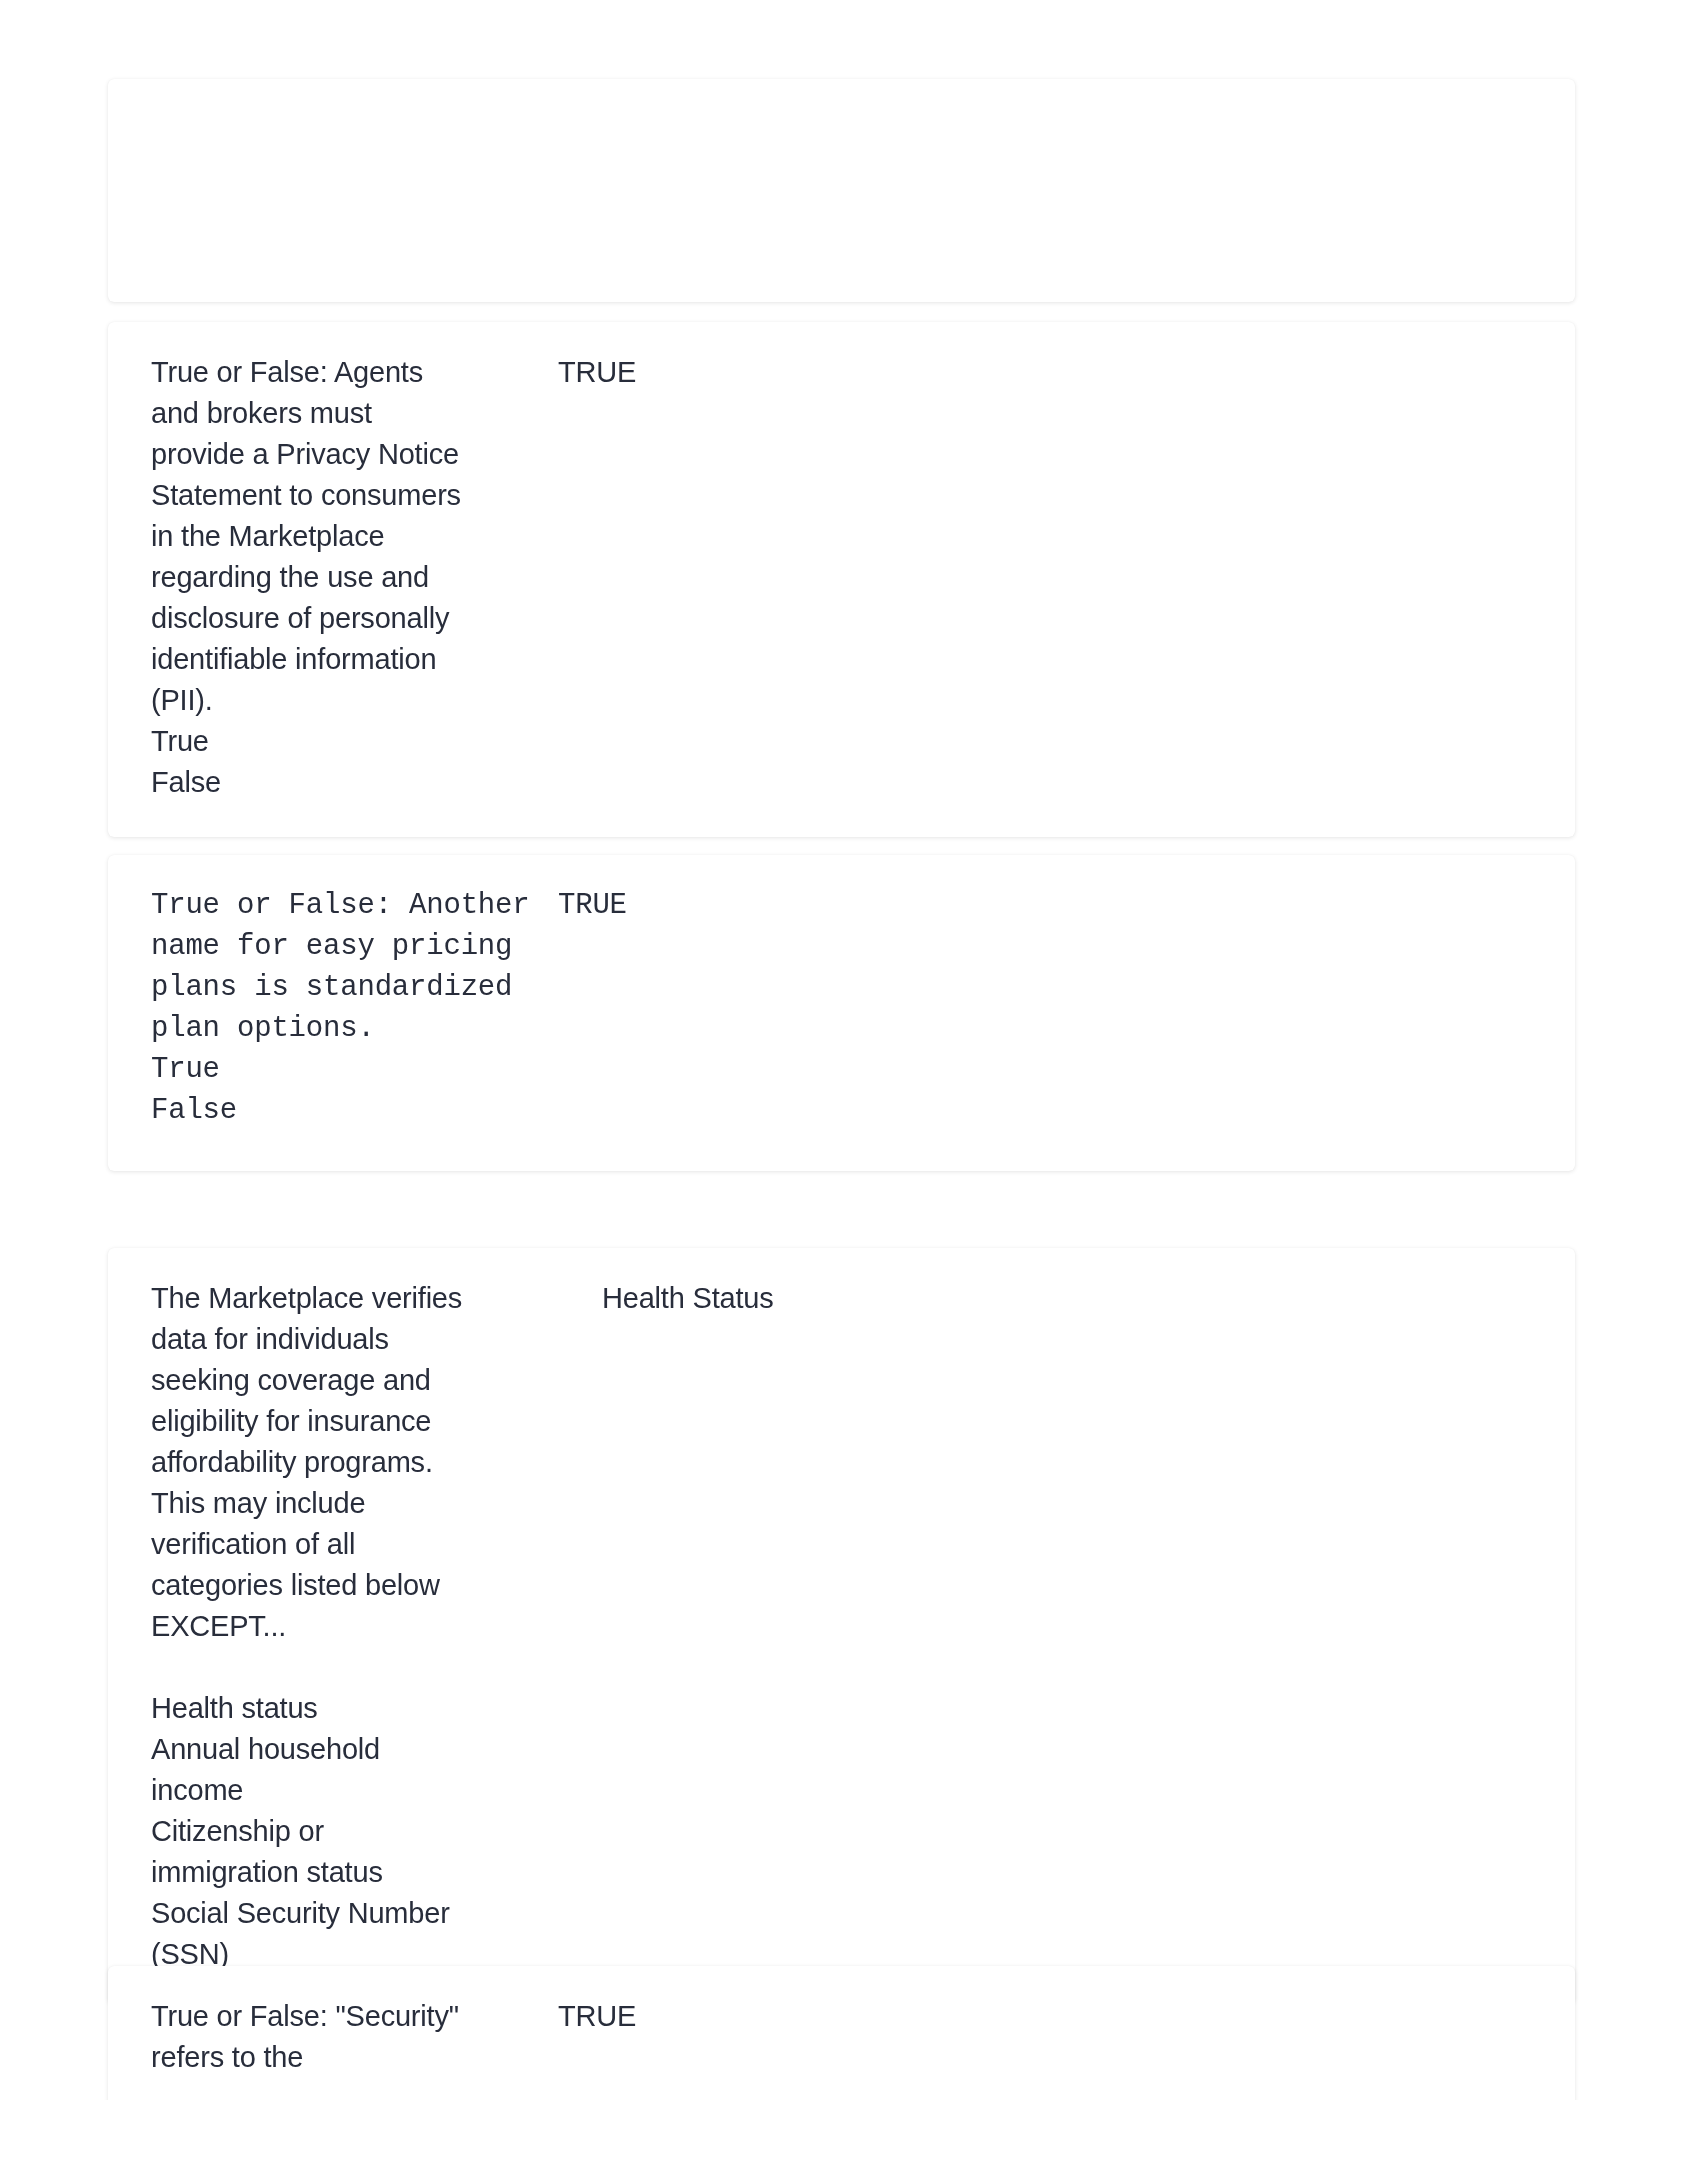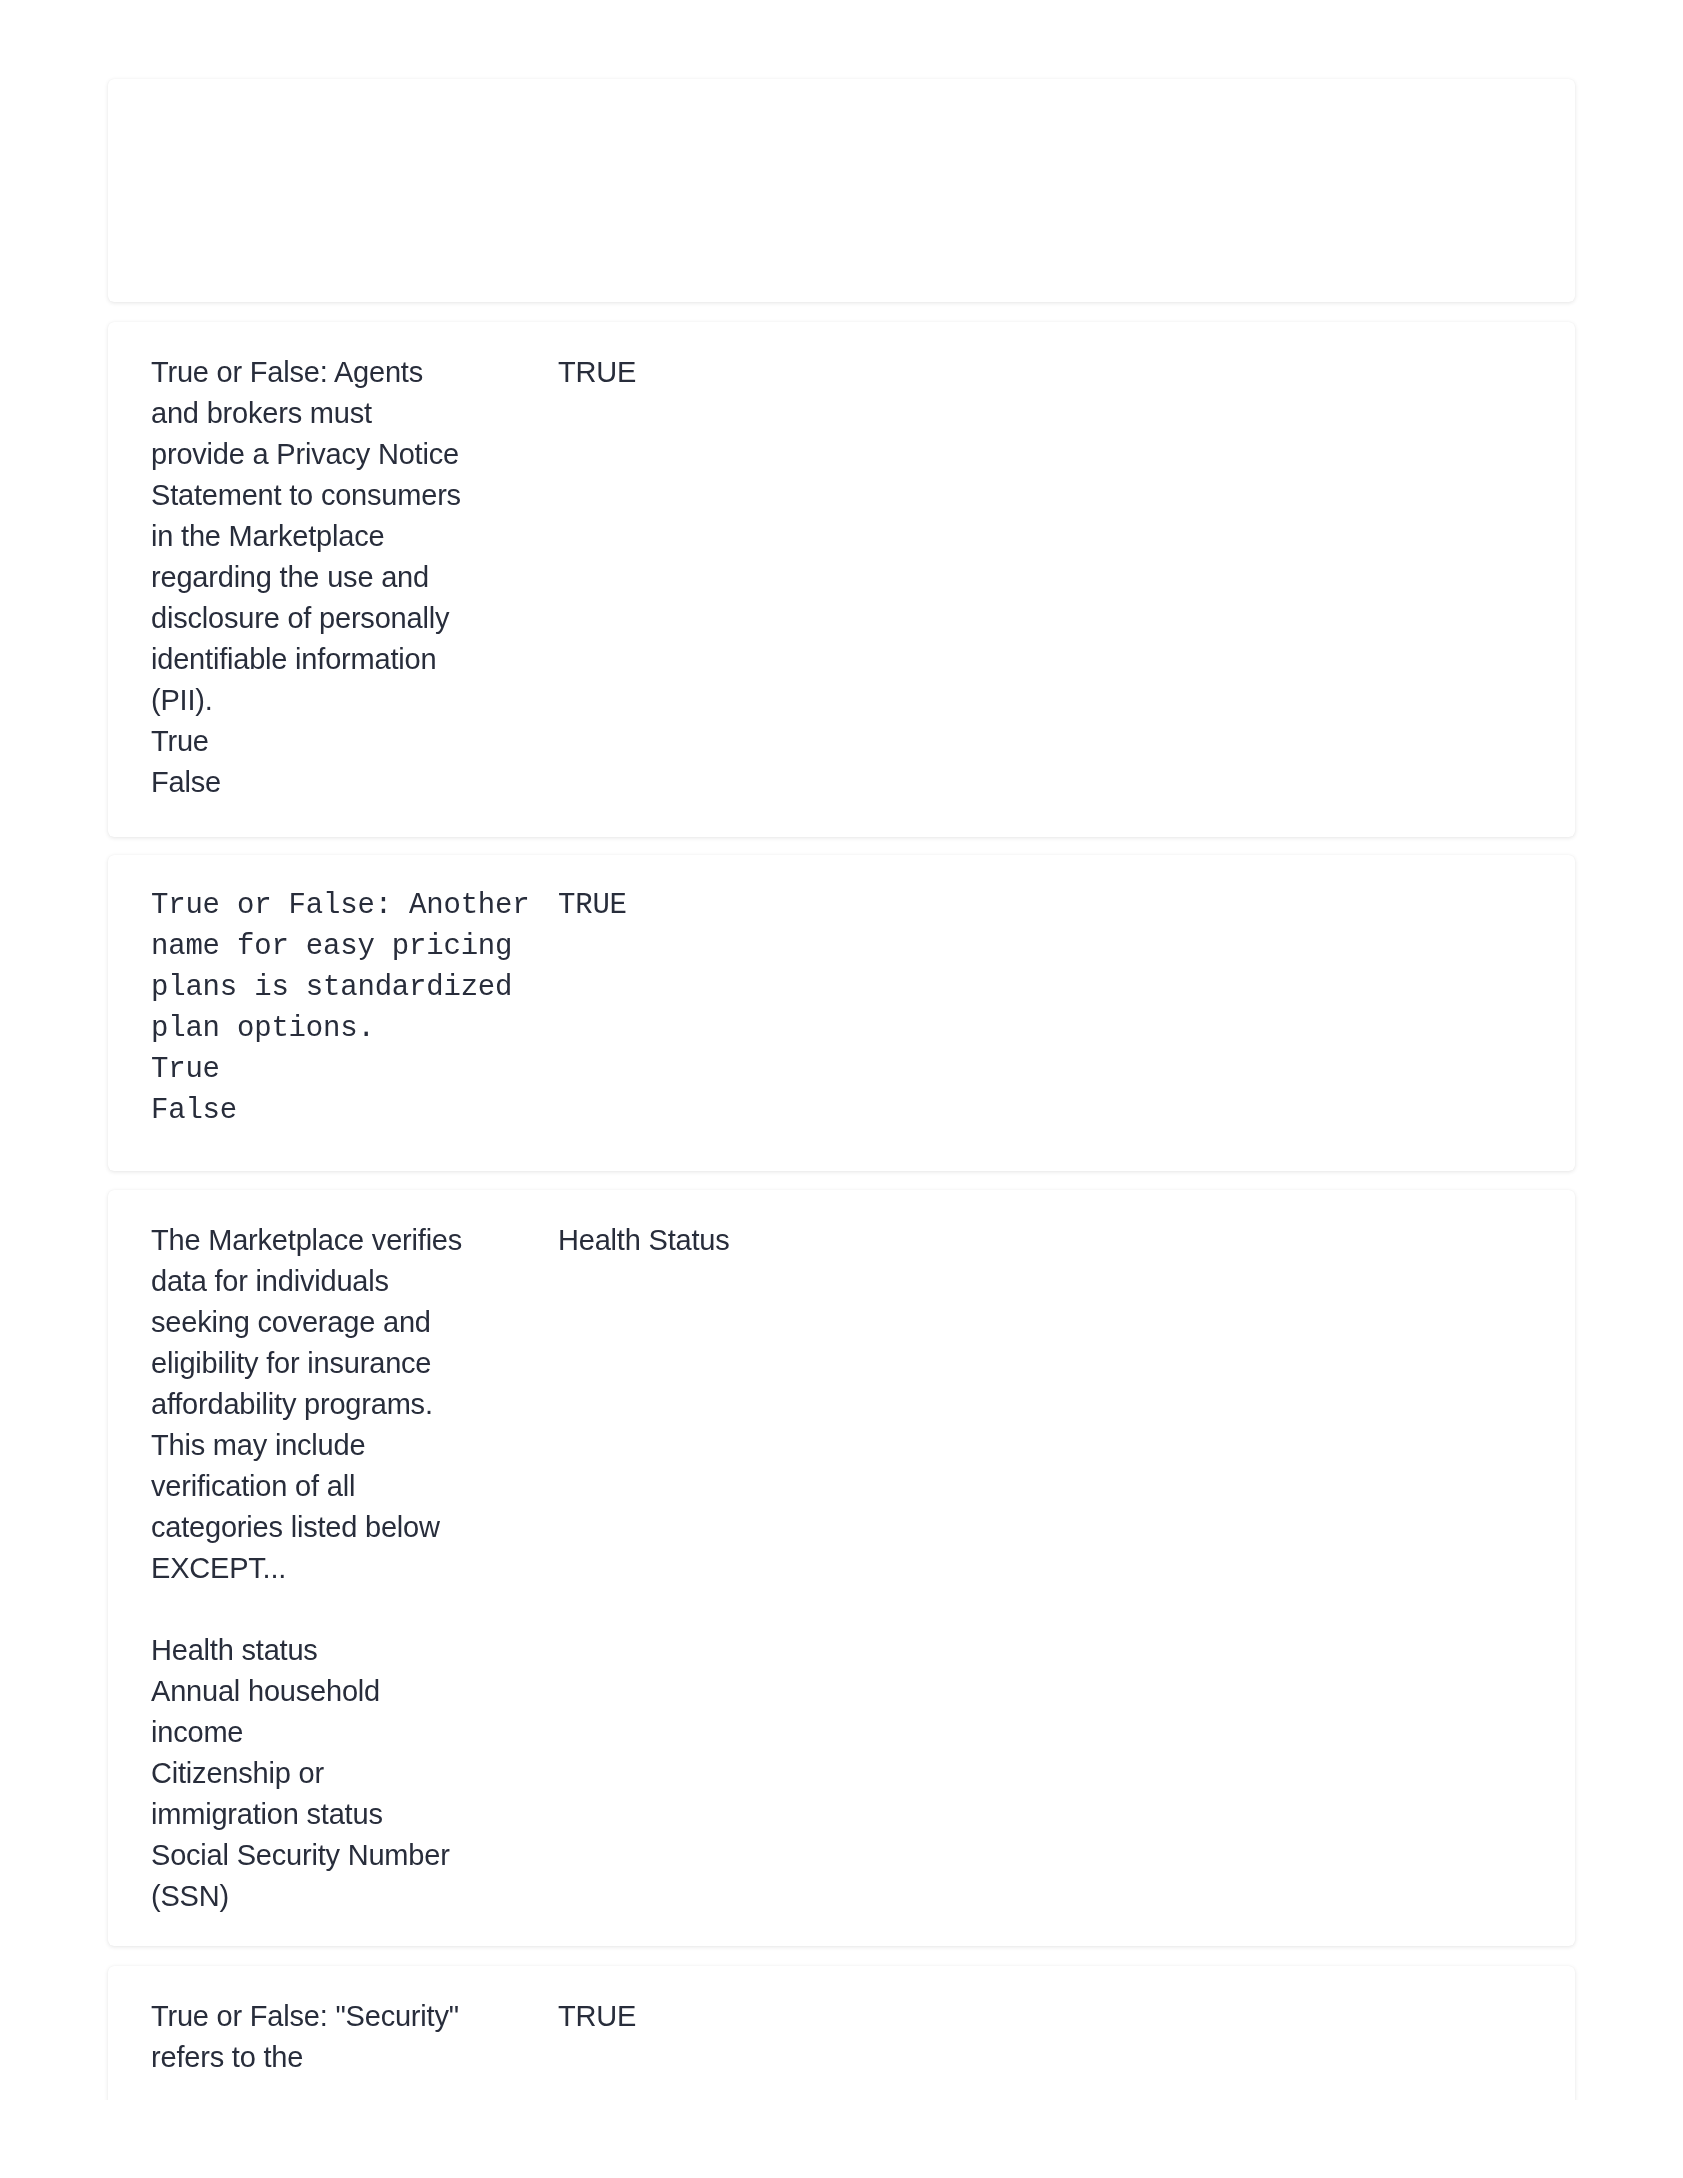--- a/index.html
+++ b/index.html
@@ -46,21 +46,21 @@
     }
     .answer {
       flex: 1 1 auto;
       font-size: 29px;
       line-height: 41px;
       white-space: pre-line;
       letter-spacing: -0.2px;
     }
     #card-2 { top: 322px; height: 515px; }
     #card-3 { top: 855px; height: 316px; font-family: Liberation Mono, monospace; }
-    #card-4 { top: 1190px; height: 756px; }
+    #card-4 { top: 1248px; height: 756px; gap: 44px; }
     #card-5 { top: 1966px; height: 594px; }
   </style>
 </head>
 <body>
 
 <div class="clip">
 
   <div class="card card-empty" id="card-1"></div>
 
   <div class="card qa-card" id="card-2">

